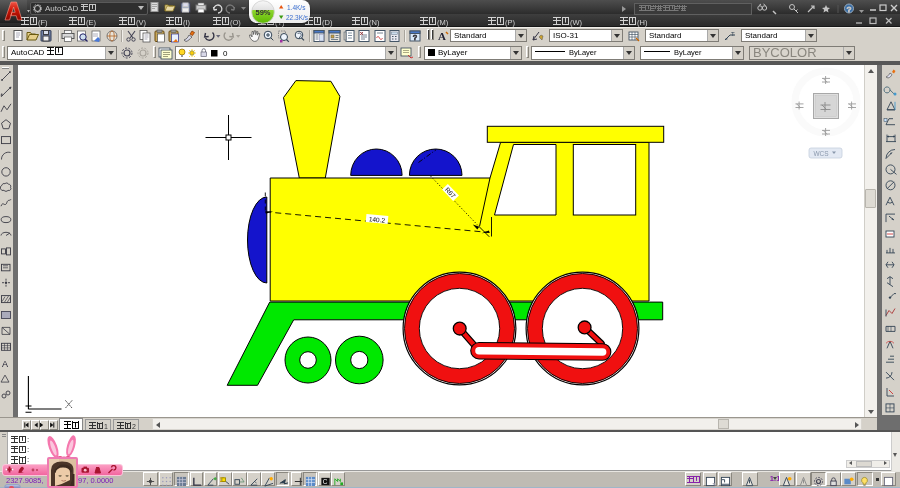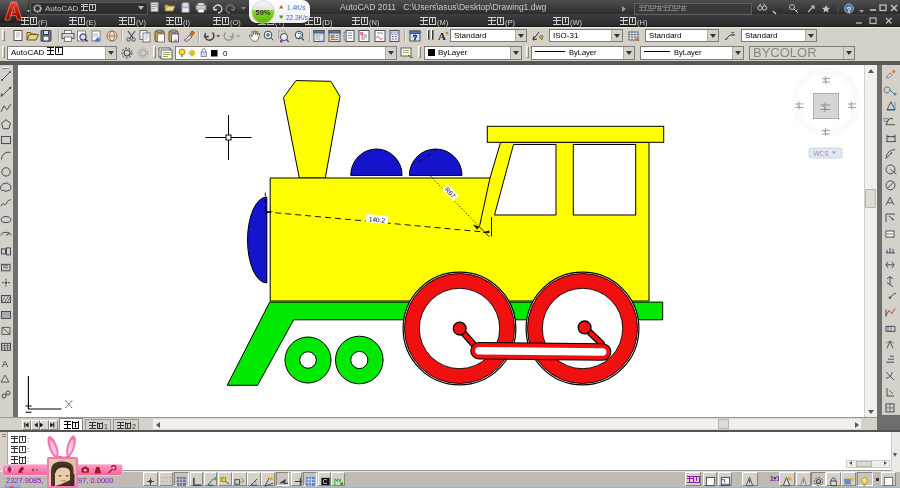--- a/index.html
+++ b/index.html
@@ -40,21 +40,20 @@
         <rect x="35" y="2" width="5" height="3.5" fill="#dde"></rect>
         <rect x="34.5" y="7" width="6" height="4" fill="#eee"></rect>
 <rect x="48" y="4" width="10" height="5" fill="#ccc" stroke="#777"></rect>
         <rect x="50" y="2" width="6" height="2.5" fill="#eee" stroke="#777" stroke-width="0.6"></rect>
         <rect x="50" y="8" width="6" height="3.5" fill="#fff" stroke="#777" stroke-width="0.6"></rect>
 <path d="M66,9 a4,4 0 1 1 4,3 M66,9 l-0.5-3 M66,9 l3-0.5" stroke="#d8d8d8" stroke-width="1.3" fill="none"></path>
 <path d="M86,9 a4,4 0 1 0 -4,3 M86,9 l0.5-3 M86,9 l-3-0.5" stroke="#777" stroke-width="1.3" fill="none"></path>
 <path d="M93,6 l2.5,3 2.5-3 z" fill="#888" stroke="none"></path>
 </g>
     </svg>
-<div class="abs" style="left:340px;top:3px;width:260px;height:10px;color:#cbcbcb;font-size:8.5px;line-height:9px;white-space:nowrap;">AutoCAD 2011&nbsp;&nbsp; C:\Users\asus\Desktop\Drawing1.dwg</div>
 <div class="abs" style="left:622px;top:6px;width:0;height:0;border-top:3px solid transparent;border-bottom:3px solid transparent;border-left:4px solid #999;"></div>
 <div class="abs" style="left:634px;top:3px;width:118px;height:12px;background:#3a3a3a;border:1px solid #606060;color:#888;font-size:7px;line-height:10px;padding-left:4px;"><span style="display:inline-block;width:6px;height:6.5px;margin-right:0px;background:linear-gradient(#787878,#787878) 0 0/100% 1px no-repeat,linear-gradient(#787878,#787878) 0 45%/100% 1px no-repeat,linear-gradient(#787878,#787878) 0 100%/100% 1px no-repeat,linear-gradient(#787878,#787878) 48% 0/1px 100% no-repeat"></span><span style="display:inline-block;width:6px;height:6.5px;margin-right:0px;background:linear-gradient(#787878,#787878) 0 12%/100% 1px no-repeat,linear-gradient(#787878,#787878) 0 100%/100% 1px no-repeat,linear-gradient(#787878,#787878) 0 12%/1px 88% no-repeat,linear-gradient(#787878,#787878) 100% 12%/1px 88% no-repeat,linear-gradient(#787878,#787878) 50% 30%/1px 70% no-repeat"></span><span style="display:inline-block;width:6px;height:6.5px;margin-right:0px;background:linear-gradient(#787878,#787878) 0 28%/100% 1px no-repeat,linear-gradient(#787878,#787878) 20% 65%/60% 1px no-repeat,linear-gradient(#787878,#787878) 20% 100%/60% 1px no-repeat,linear-gradient(#787878,#787878) 30% 0/1px 30% no-repeat,linear-gradient(#787878,#787878) 70% 28%/1px 72% no-repeat"></span><span style="display:inline-block;width:6px;height:6.5px;margin-right:0px;background:linear-gradient(#787878,#787878) 10% 0/1px 100% no-repeat,linear-gradient(#787878,#787878) 0 20%/100% 1px no-repeat,linear-gradient(#787878,#787878) 10% 60%/80% 1px no-repeat,linear-gradient(#787878,#787878) 55% 20%/1px 80% no-repeat,linear-gradient(#787878,#787878) 10% 100%/90% 1px no-repeat"></span><span style="display:inline-block;width:6px;height:6.5px;margin-right:0px;background:linear-gradient(#787878,#787878) 0 0/100% 1px no-repeat,linear-gradient(#787878,#787878) 0 45%/100% 1px no-repeat,linear-gradient(#787878,#787878) 0 100%/100% 1px no-repeat,linear-gradient(#787878,#787878) 48% 0/1px 100% no-repeat"></span><span style="display:inline-block;width:6px;height:6.5px;margin-right:0px;background:linear-gradient(#787878,#787878) 0 12%/100% 1px no-repeat,linear-gradient(#787878,#787878) 0 100%/100% 1px no-repeat,linear-gradient(#787878,#787878) 0 12%/1px 88% no-repeat,linear-gradient(#787878,#787878) 100% 12%/1px 88% no-repeat,linear-gradient(#787878,#787878) 50% 30%/1px 70% no-repeat"></span><span style="display:inline-block;width:6px;height:6.5px;margin-right:0px;background:linear-gradient(#787878,#787878) 0 28%/100% 1px no-repeat,linear-gradient(#787878,#787878) 20% 65%/60% 1px no-repeat,linear-gradient(#787878,#787878) 20% 100%/60% 1px no-repeat,linear-gradient(#787878,#787878) 30% 0/1px 30% no-repeat,linear-gradient(#787878,#787878) 70% 28%/1px 72% no-repeat"></span><span style="display:inline-block;width:6px;height:6.5px;margin-right:0px;background:linear-gradient(#787878,#787878) 10% 0/1px 100% no-repeat,linear-gradient(#787878,#787878) 0 20%/100% 1px no-repeat,linear-gradient(#787878,#787878) 10% 60%/80% 1px no-repeat,linear-gradient(#787878,#787878) 55% 20%/1px 80% no-repeat,linear-gradient(#787878,#787878) 10% 100%/90% 1px no-repeat"></span></div>
 <svg class="abs" style="left:756px;top:3px" width="112" height="12" viewBox="0 0 112 12">
 <g stroke="#c3c3c3" fill="none" stroke-width="1">
 <circle cx="4" cy="5" r="2.2"></circle>
         <circle cx="8.5" cy="5" r="2.2"></circle>
         <path d="M3,2.5 l2,-1.5 M9.5,2.5 l-2,-1.5"></path>
 <path d="M17,8 l3,3" stroke-width="1.5"></path>
 <circle cx="36" cy="4" r="2.5"></circle>
         <path d="M38,6 l4,4 M40,8 l1.5,-1.5"></path>

